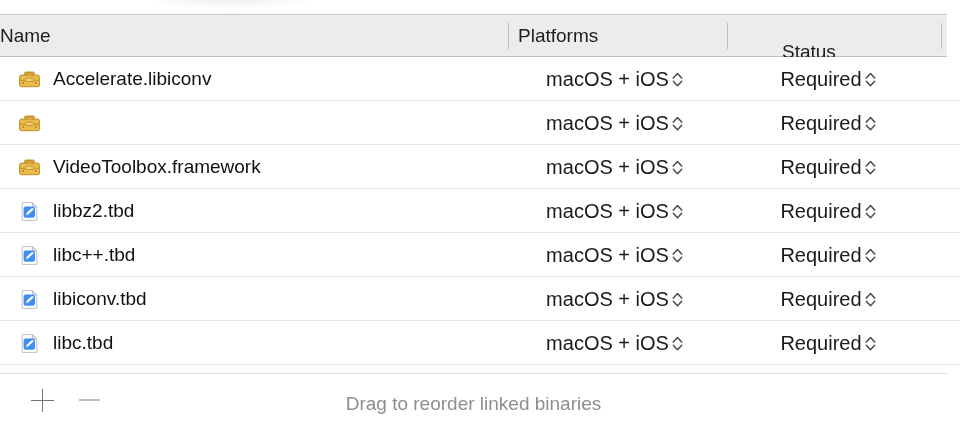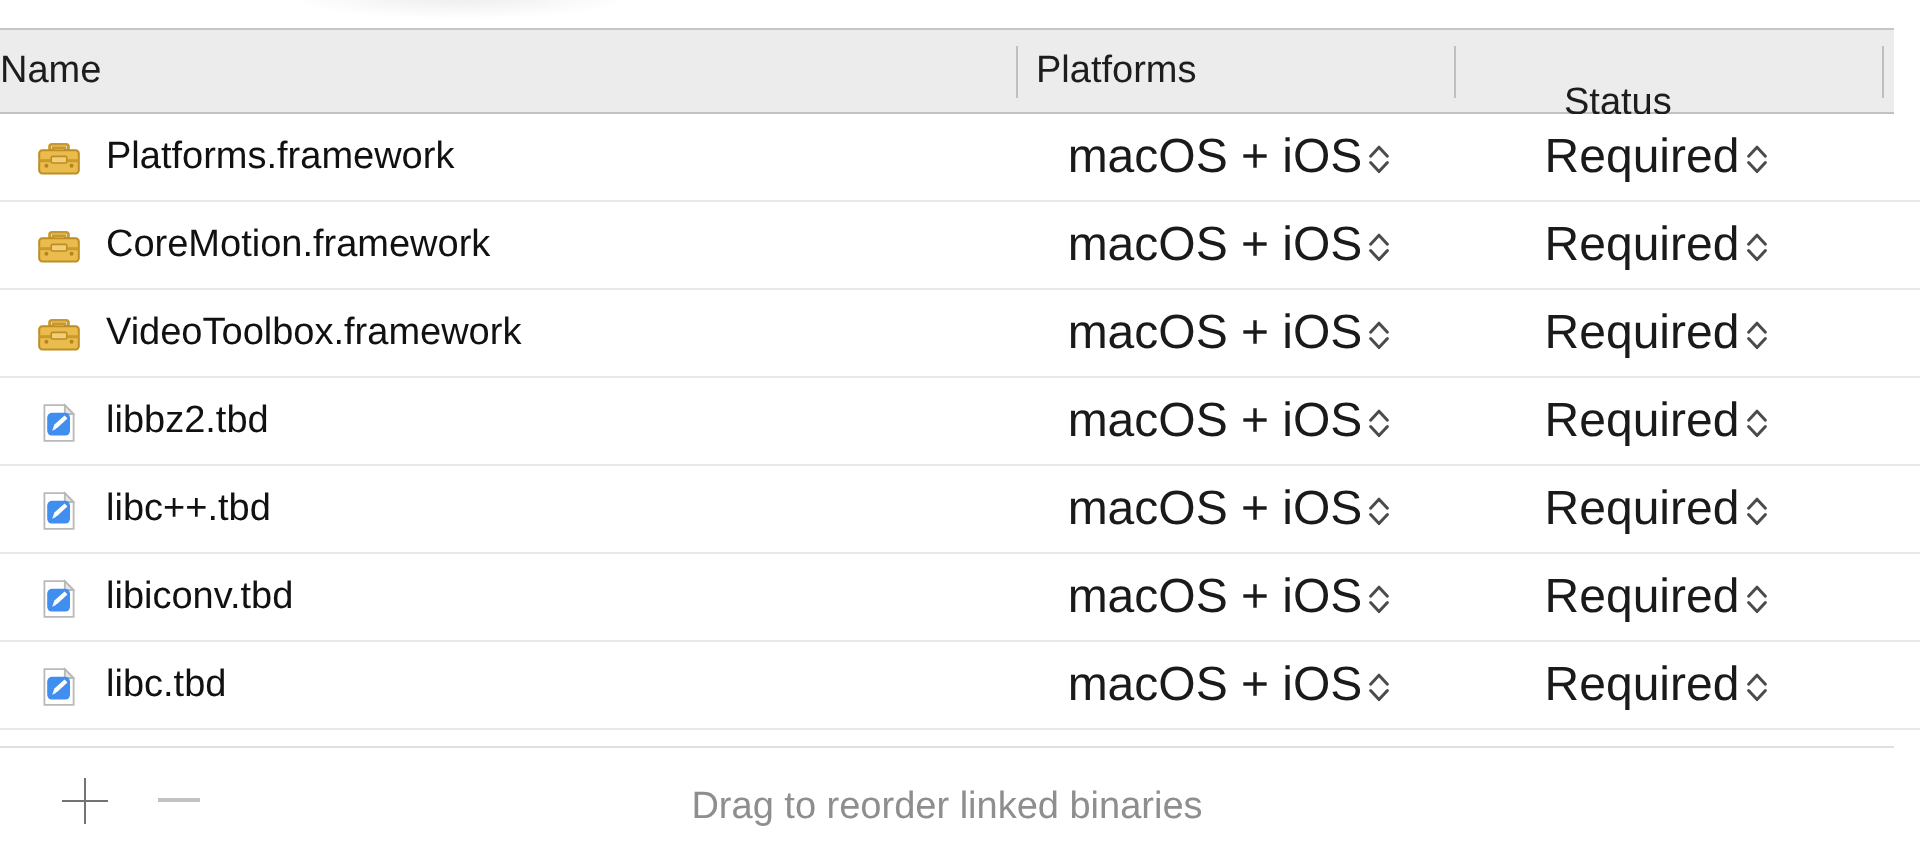--- a/index.html
+++ b/index.html
@@ -117,21 +117,21 @@
   .row-label {
     font-size: 19px;
     color: #111111;
     margin-left: 11px;
   }
 
   .popup {
     display: inline-flex;
     align-items: center;
     gap: 3px;
-    font-size: 24px;
+    font-size: 20px;
     color: #1a1a1a;
     cursor: default;
   }
   .chev {
     display: inline-block;
     width: 11px;
     height: 19px;
     flex: 0 0 auto;
     position: relative;
   }
@@ -236,21 +236,21 @@
           <svg width="25" height="25" viewBox="0 0 25 25">
             <path d="M9 5.2h7c.7 0 1.2.5 1.2 1.1v1.9h-1.7V6.8H9.5v1.4H7.8V6.3c0-.6.5-1.1 1.2-1.1z" fill="none" stroke="#c9982a" stroke-width="1.4"></path>
             <rect x="2.6" y="8.1" width="19.8" height="11.6" rx="1.6" fill="#eabc4e"></rect>
             <rect x="2.6" y="8.1" width="19.8" height="11.6" rx="1.6" fill="none" stroke="#c08d22" stroke-width="1"></rect>
             <rect x="2.6" y="12.6" width="19.8" height="1.5" fill="#c79c2c"></rect>
             <rect x="8.6" y="11.2" width="7.8" height="3.3" rx="0.7" fill="#f0cf77" stroke="#bd8c23" stroke-width="0.8"></rect>
             <circle cx="6.2" cy="15.9" r="1" fill="#b5841f"></circle>
             <circle cx="18.8" cy="15.9" r="1" fill="#b5841f"></circle>
           </svg>
         </span>
-        <span class="row-label">Platforms.framework</span>
+        <span class="row-label">Accelerate.libiconv</span>
       </div>
       <div class="cell cell-platforms">
         <span class="popup">
           <span>macOS + iOS</span>
           <span class="chev">
             <svg width="11" height="19" viewBox="0 0 11 19">
                 <path d="M1.3 8.1 5.5 3.6l4.2 4.5M1.3 11.3l4.2 4.5 4.2-4.5" fill="none" stroke="#4b4b4b" stroke-width="1.5" stroke-linecap="round" stroke-linejoin="round"></path>
               </svg>
           </span>
         </span>
@@ -273,21 +273,20 @@
           <svg width="25" height="25" viewBox="0 0 25 25">
             <path d="M9 5.2h7c.7 0 1.2.5 1.2 1.1v1.9h-1.7V6.8H9.5v1.4H7.8V6.3c0-.6.5-1.1 1.2-1.1z" fill="none" stroke="#c9982a" stroke-width="1.4"></path>
             <rect x="2.6" y="8.1" width="19.8" height="11.6" rx="1.6" fill="#eabc4e"></rect>
             <rect x="2.6" y="8.1" width="19.8" height="11.6" rx="1.6" fill="none" stroke="#c08d22" stroke-width="1"></rect>
             <rect x="2.6" y="12.6" width="19.8" height="1.5" fill="#c79c2c"></rect>
             <rect x="8.6" y="11.2" width="7.8" height="3.3" rx="0.7" fill="#f0cf77" stroke="#bd8c23" stroke-width="0.8"></rect>
             <circle cx="6.2" cy="15.9" r="1" fill="#b5841f"></circle>
             <circle cx="18.8" cy="15.9" r="1" fill="#b5841f"></circle>
           </svg>
         </span>
-        <span class="row-label">CoreMotion.framework</span>
       </div>
       <div class="cell cell-platforms">
         <span class="popup">
           <span>macOS + iOS</span>
           <span class="chev">
             <svg width="11" height="19" viewBox="0 0 11 19">
                 <path d="M1.3 8.1 5.5 3.6l4.2 4.5M1.3 11.3l4.2 4.5 4.2-4.5" fill="none" stroke="#4b4b4b" stroke-width="1.5" stroke-linecap="round" stroke-linejoin="round"></path>
               </svg>
           </span>
         </span>

